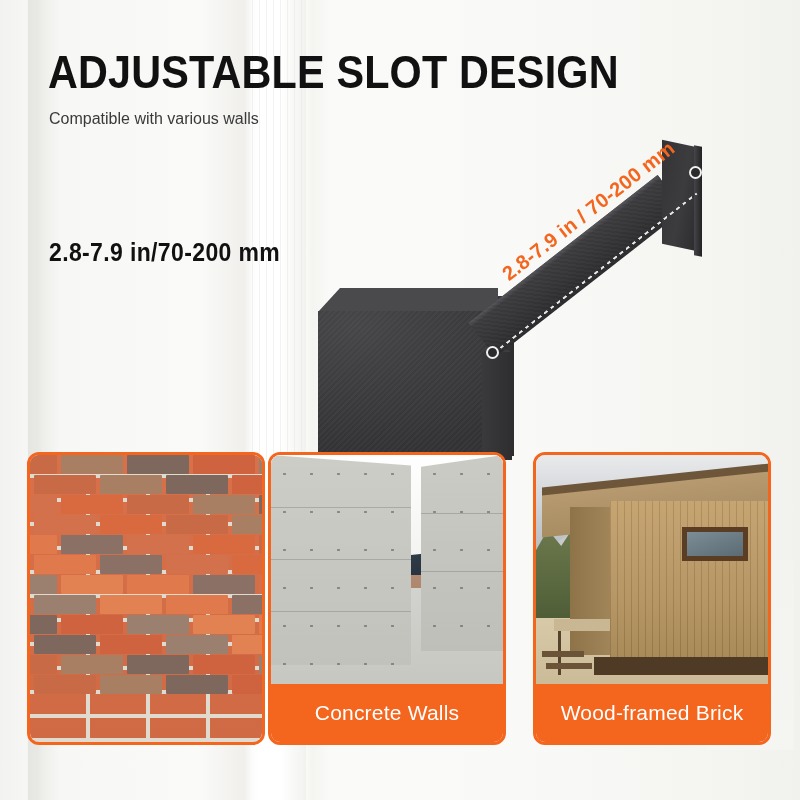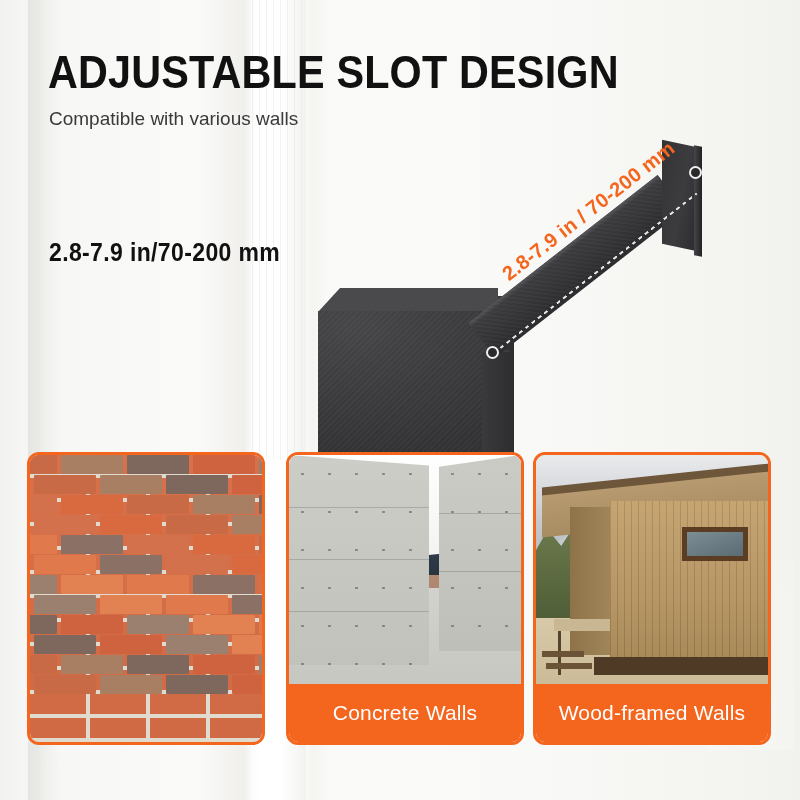--- a/index.html
+++ b/index.html
@@ -58,21 +58,21 @@
     position:absolute; left:48px; top:44px;
     font-size:47px; line-height:56px;
     font-weight:900; letter-spacing:.2px;
     color:#111111;
     font-family:"Liberation Sans Narrow","Liberation Sans", sans-serif;
     transform:scaleX(.88); transform-origin:left center;
     white-space:nowrap;
   }
   .subtitle {
     position:absolute; left:49px; top:103px;
-    font-size:19px; line-height:32px;
+    font-size:16px; line-height:32px;
     font-weight:400; color:#3a3a3a;
     white-space:nowrap;
   }
 
   
   .badge {
     position:absolute; left:47px; top:177px;
     width:213px; height:36px;
     background:#f4651e;
     display:flex; align-items:center; justify-content:center;
@@ -192,21 +192,21 @@
   .card {
     position:absolute; top:0;
     width:238px; height:293px;
     border:3px solid #f4651e;
     border-radius:12px;
     overflow:hidden;
     background:#ffffff;
     display:flex; flex-direction:column;
   }
   .card.c1 { left:27px; }
-  .card.c2 { left:286px; }
+  .card.c2 { left:268px; }
   .card.c3 { left:533px; }
 
   .card-img { position:relative; flex:1 1 auto; overflow:hidden; }
   .card-caption {
     height:58px; flex:0 0 58px;
     background:#f4651e;
     display:flex; align-items:center; justify-content:center;
     color:#ffffff; font-size:21px; font-weight:400;
     letter-spacing:.2px;
   }
@@ -438,17 +438,17 @@
           <div class="wd-deck"></div>
           <div class="wd-post" style="left:22px; top:176px; height:44px;"></div>
           <div class="wd-post" style="left:78px; top:176px; height:44px;"></div>
           <div class="wd-steps" style="left:6px; top:196px; width:42px; height:6px;"></div>
           <div class="wd-steps" style="left:10px; top:208px; width:46px; height:6px;"></div>
           <div class="wd-front"></div>
           <div class="wd-base"></div>
           <div class="wd-window"></div>
         </div>
       </div>
-      <div class="card-caption">Wood-framed Walls</div>
+      <div class="card-caption">Wood-framed Brick</div>
     </div>
 
   </div>
 </div>
 
 </body></html>

